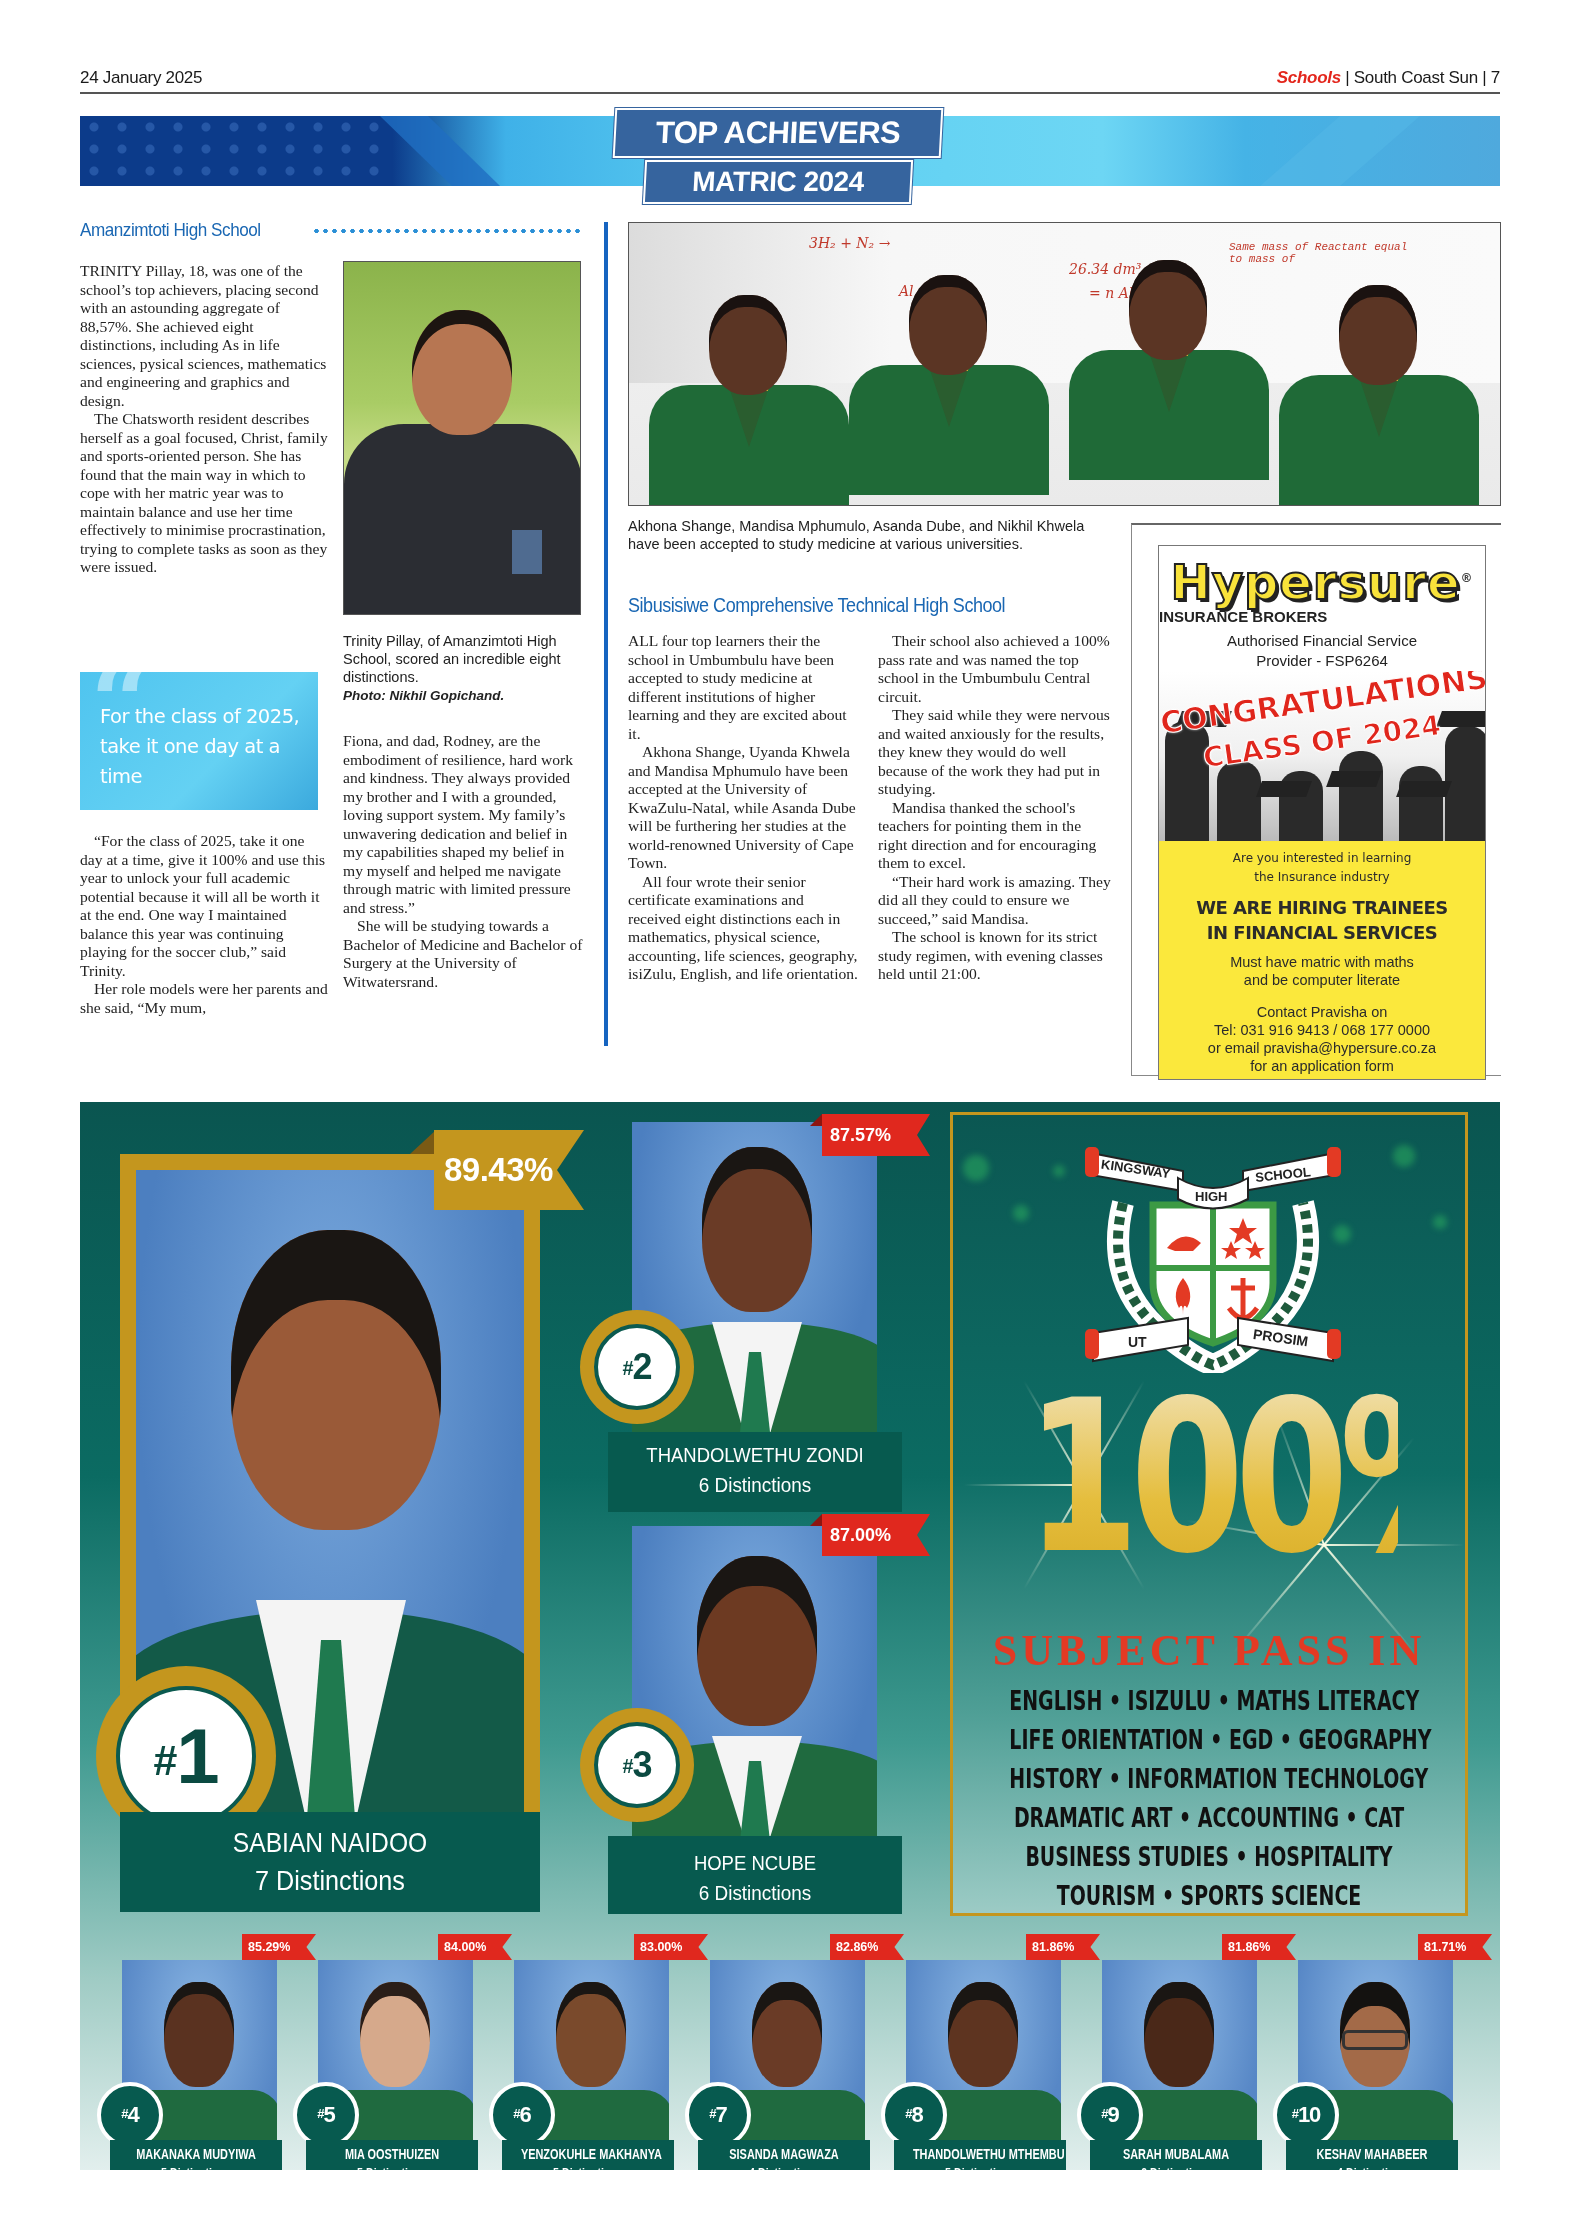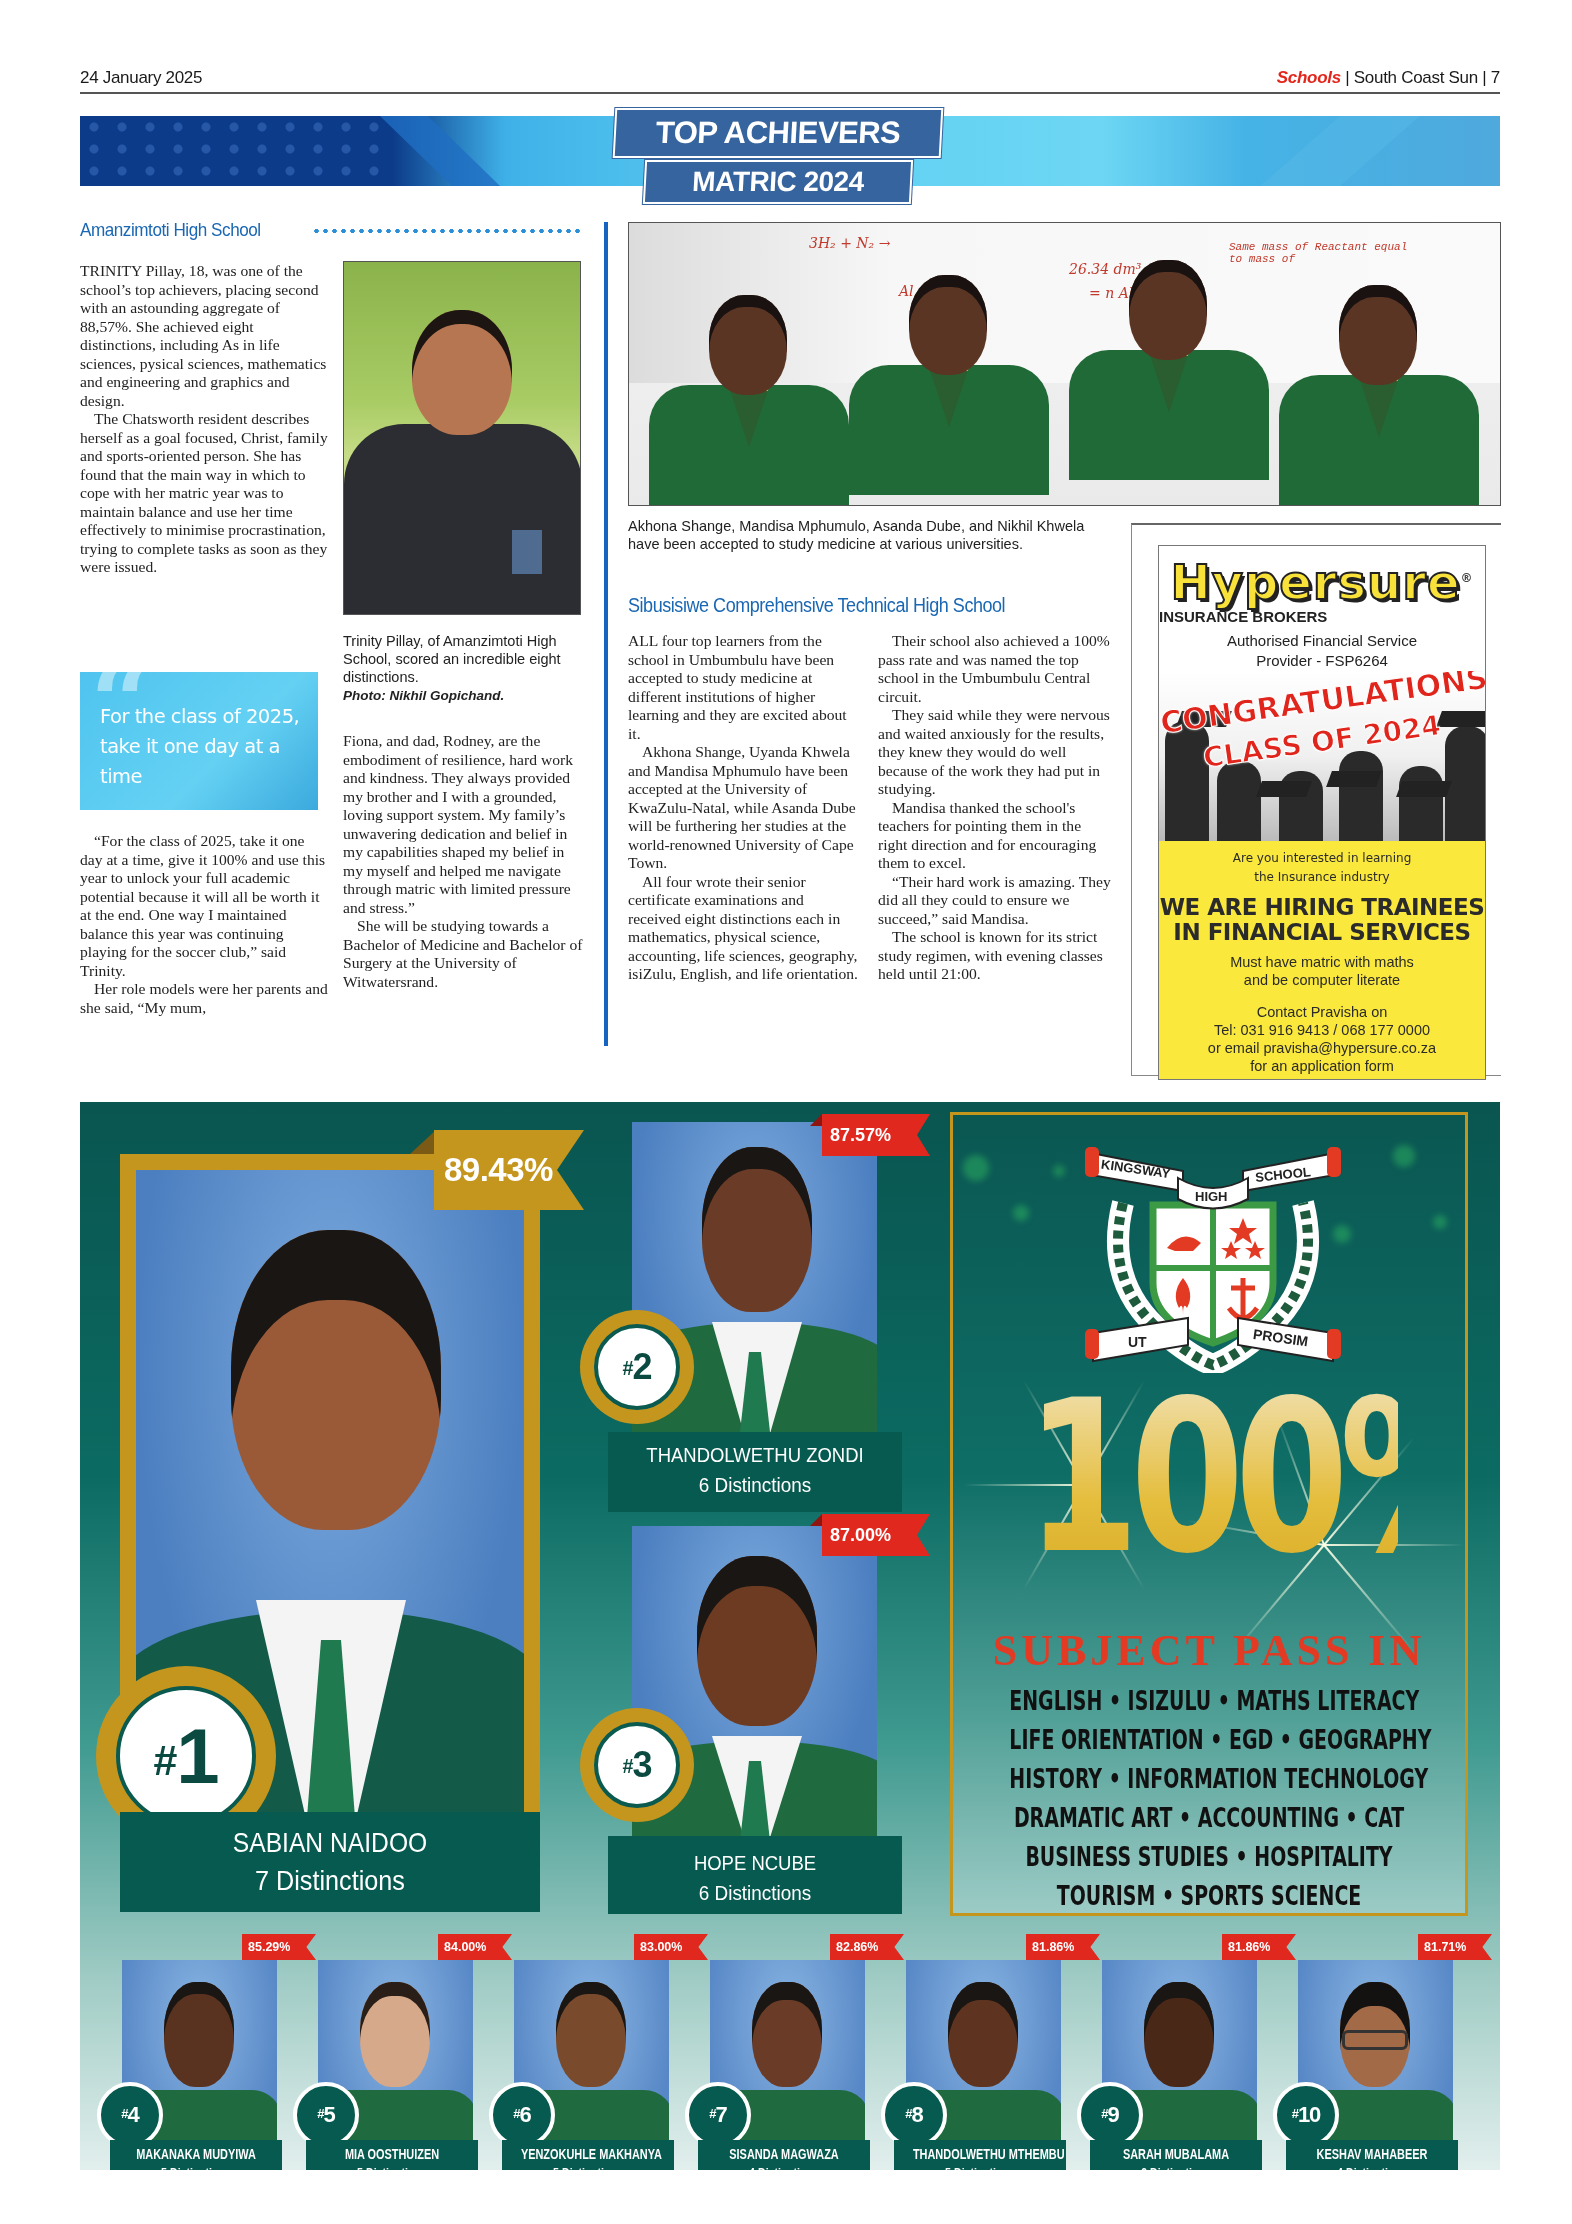--- a/index.html
+++ b/index.html
@@ -56,21 +56,21 @@
   .ad .brokers { text-align: left; padding-right: 22px; font-weight: bold; font-size: 15px; color: #222; margin-top: 0px; }
   .ad .fsp { font-weight: normal; font-size: 15px; line-height: 20px; color: #222; margin-top: 6px; }
   .ad .grad { position: relative; height: 170px; margin-top: 0; background: linear-gradient(180deg, #fff 0%, #f0f0f0 50%, #bbb 100%); overflow: hidden; }
   .ad .grad .hand { position: absolute; bottom: 0; width: 44px; height: 100px; background: #2a2a2a; border-radius: 20px 20px 0 0; }
   .ad .grad .cap { position: absolute; width: 50px; height: 16px; background: #222; transform: skewX(-20deg); }
   .ad .congrats { position: absolute; left: 0; width: 100%; font-family: "DejaVu Sans", sans-serif; font-weight: bold; color: #e0261c; -webkit-text-stroke: 1px #fff; text-shadow: 0 0 3px #fff; }
   .ad .c1 { top: 12px; font-size: 30px; transform: rotate(-8deg); }
   .ad .c2 { top: 54px; font-size: 28px; transform: rotate(-8deg); }
   .ad .yellow { background: #fbe83c; height: 260px; padding-top: 8px; color: #2b2b2b; }
   .ad .y1 { font-family: "DejaVu Sans", sans-serif; font-size: 12px; line-height: 19px; }
-  .ad .y2 { font-family: "DejaVu Sans", sans-serif; font-weight: bold; font-size: 23px; line-height: 25px; margin-top: 8px; letter-spacing: -0.5px; }
+  .ad .y2 { font-family: "DejaVu Sans", sans-serif; font-weight: bold; font-size: 18px; line-height: 25px; margin-top: 8px; letter-spacing: -0.5px; }
   .ad .y3 { font-size: 14.5px; line-height: 18px; margin-top: 8px; }
   .ad .y4 { font-size: 14.5px; line-height: 18px; margin-top: 14px; }
 
   
   .kf { position: absolute; left: 80px; top: 1102px; width: 1420px; height: 1068px; background: linear-gradient(180deg, #0a5550 0%, #0b6b62 35%, #3f9a90 60%, #9fcbc4 82%, #e2efed 100%); overflow: hidden; }
   .kf * { font-family: "Liberation Sans", sans-serif; }
 
   .gold-frame { position: absolute; border: 16px solid #c4961e; }
   .gf1 { left: 40px; top: 52px; width: 420px; height: 682px; background: #5e8fc7; }
   .portrait { position: absolute; overflow: hidden; background: radial-gradient(ellipse at 50% 30%, #7aa9dd 0%, #4c7fc0 70%); }
@@ -197,21 +197,21 @@
       <div class="b"></div>
       <div class="v"></div>
       <div class="h"></div>
     </div>
 </div>
 <div class="caption" style="left:628px; top:517px; width:460px;">Akhona Shange, Mandisa Mphumulo, Asanda Dube, and Nikhil Khwela have been accepted to study medicine at various universities.</div>
 
 <div class="headline" style="left:628px; top:594px; font-size:20px;">Sibusisiwe Comprehensive Technical High School</div>
 
 <div class="body-text" style="left:628px; top:632px; width:232px;">
-  <p>ALL four top learners from the school in Umbumbulu have been accepted to study medicine at different institutions of higher learning and they are excited about it.</p>
+  <p>ALL four top learners their the school in Umbumbulu have been accepted to study medicine at different institutions of higher learning and they are excited about it.</p>
   <p class="ind">Akhona Shange, Uyanda Khwela and Mandisa Mphumulo have been accepted at the University of KwaZulu-Natal, while Asanda Dube will be furthering her studies at the world-renowned University of Cape Town.</p>
   <p class="ind">All four wrote their senior certificate examinations and received eight distinctions each in mathematics, physical science, accounting, life sciences, geography, isiZulu, English, and life orientation.</p>
 </div>
 <div class="body-text" style="left:878px; top:632px; width:236px;">
   <p class="ind">Their school also achieved a 100% pass rate and was named the top school in the Umbumbulu Central circuit.</p>
   <p class="ind">They said while they were nervous and waited anxiously for the results, they knew they would do well because of the work they had put in studying.</p>
   <p class="ind">Mandisa thanked the school's teachers for pointing them in the right direction and for encouraging them to excel.</p>
   <p class="ind">“Their hard work is amazing. They did all they could to ensure we succeed,” said Mandisa.</p>
   <p class="ind">The school is known for its strict study regimen, with evening classes held until 21:00.</p>
 </div>

